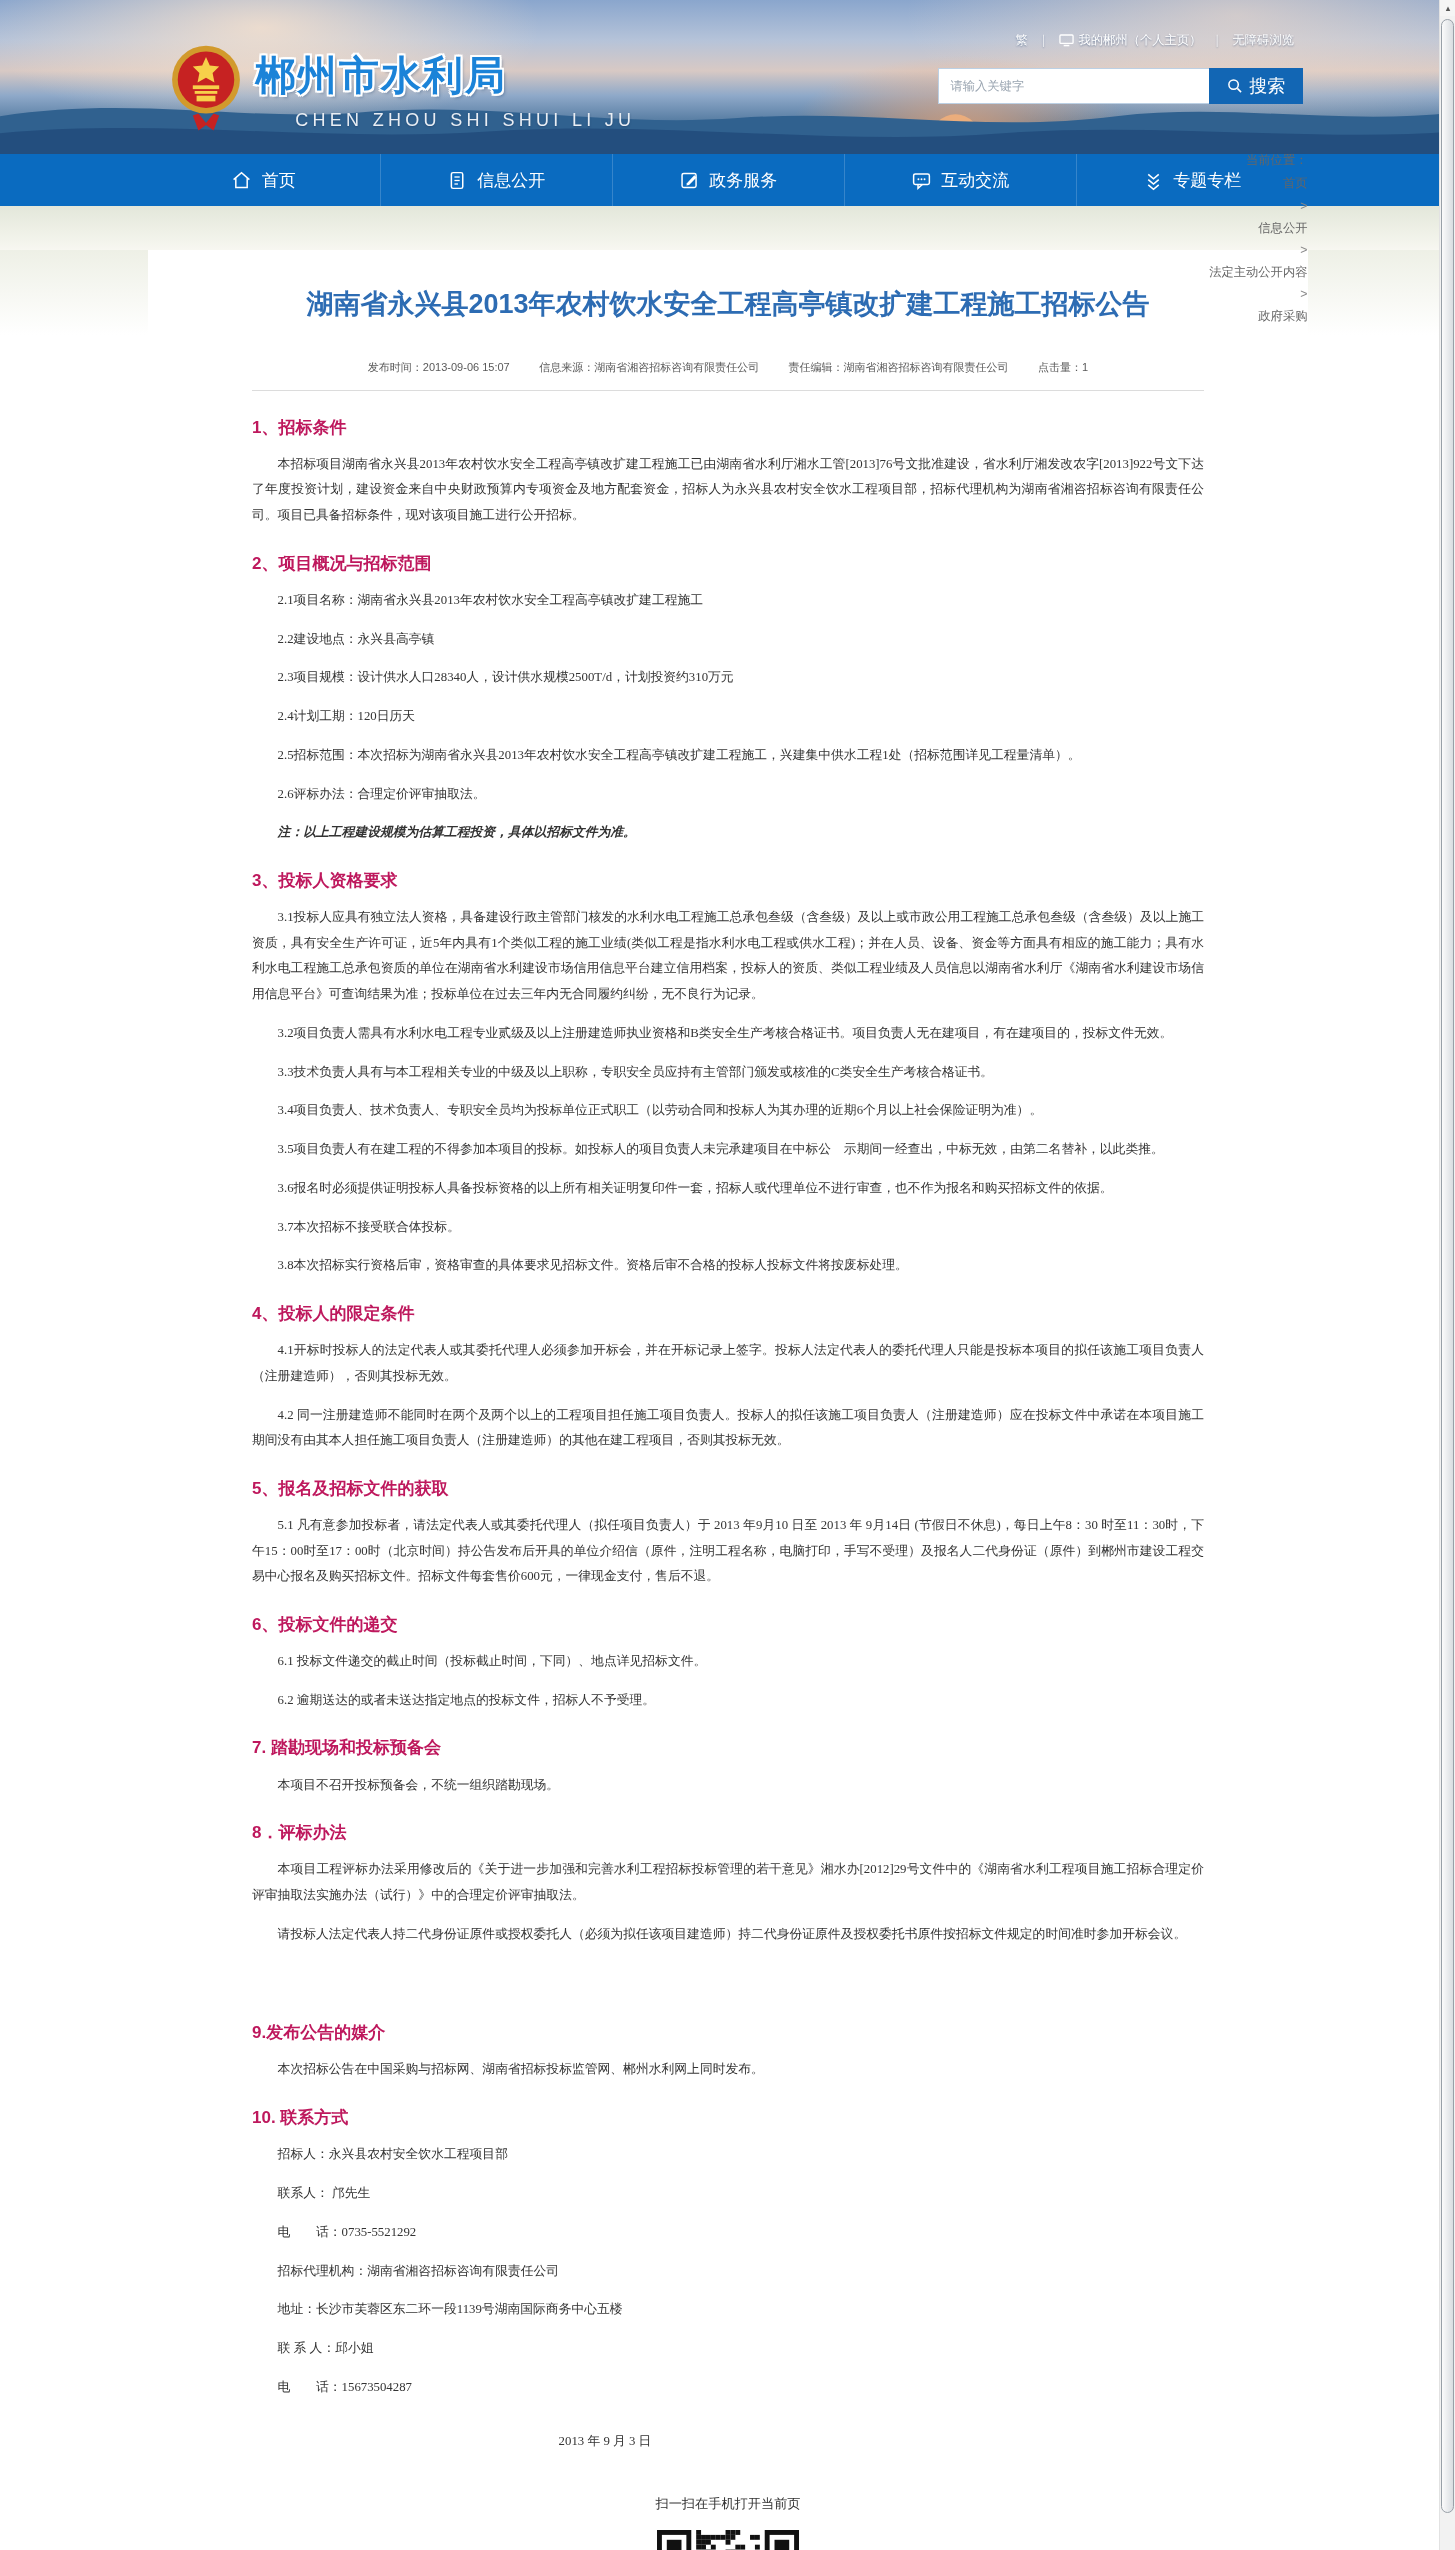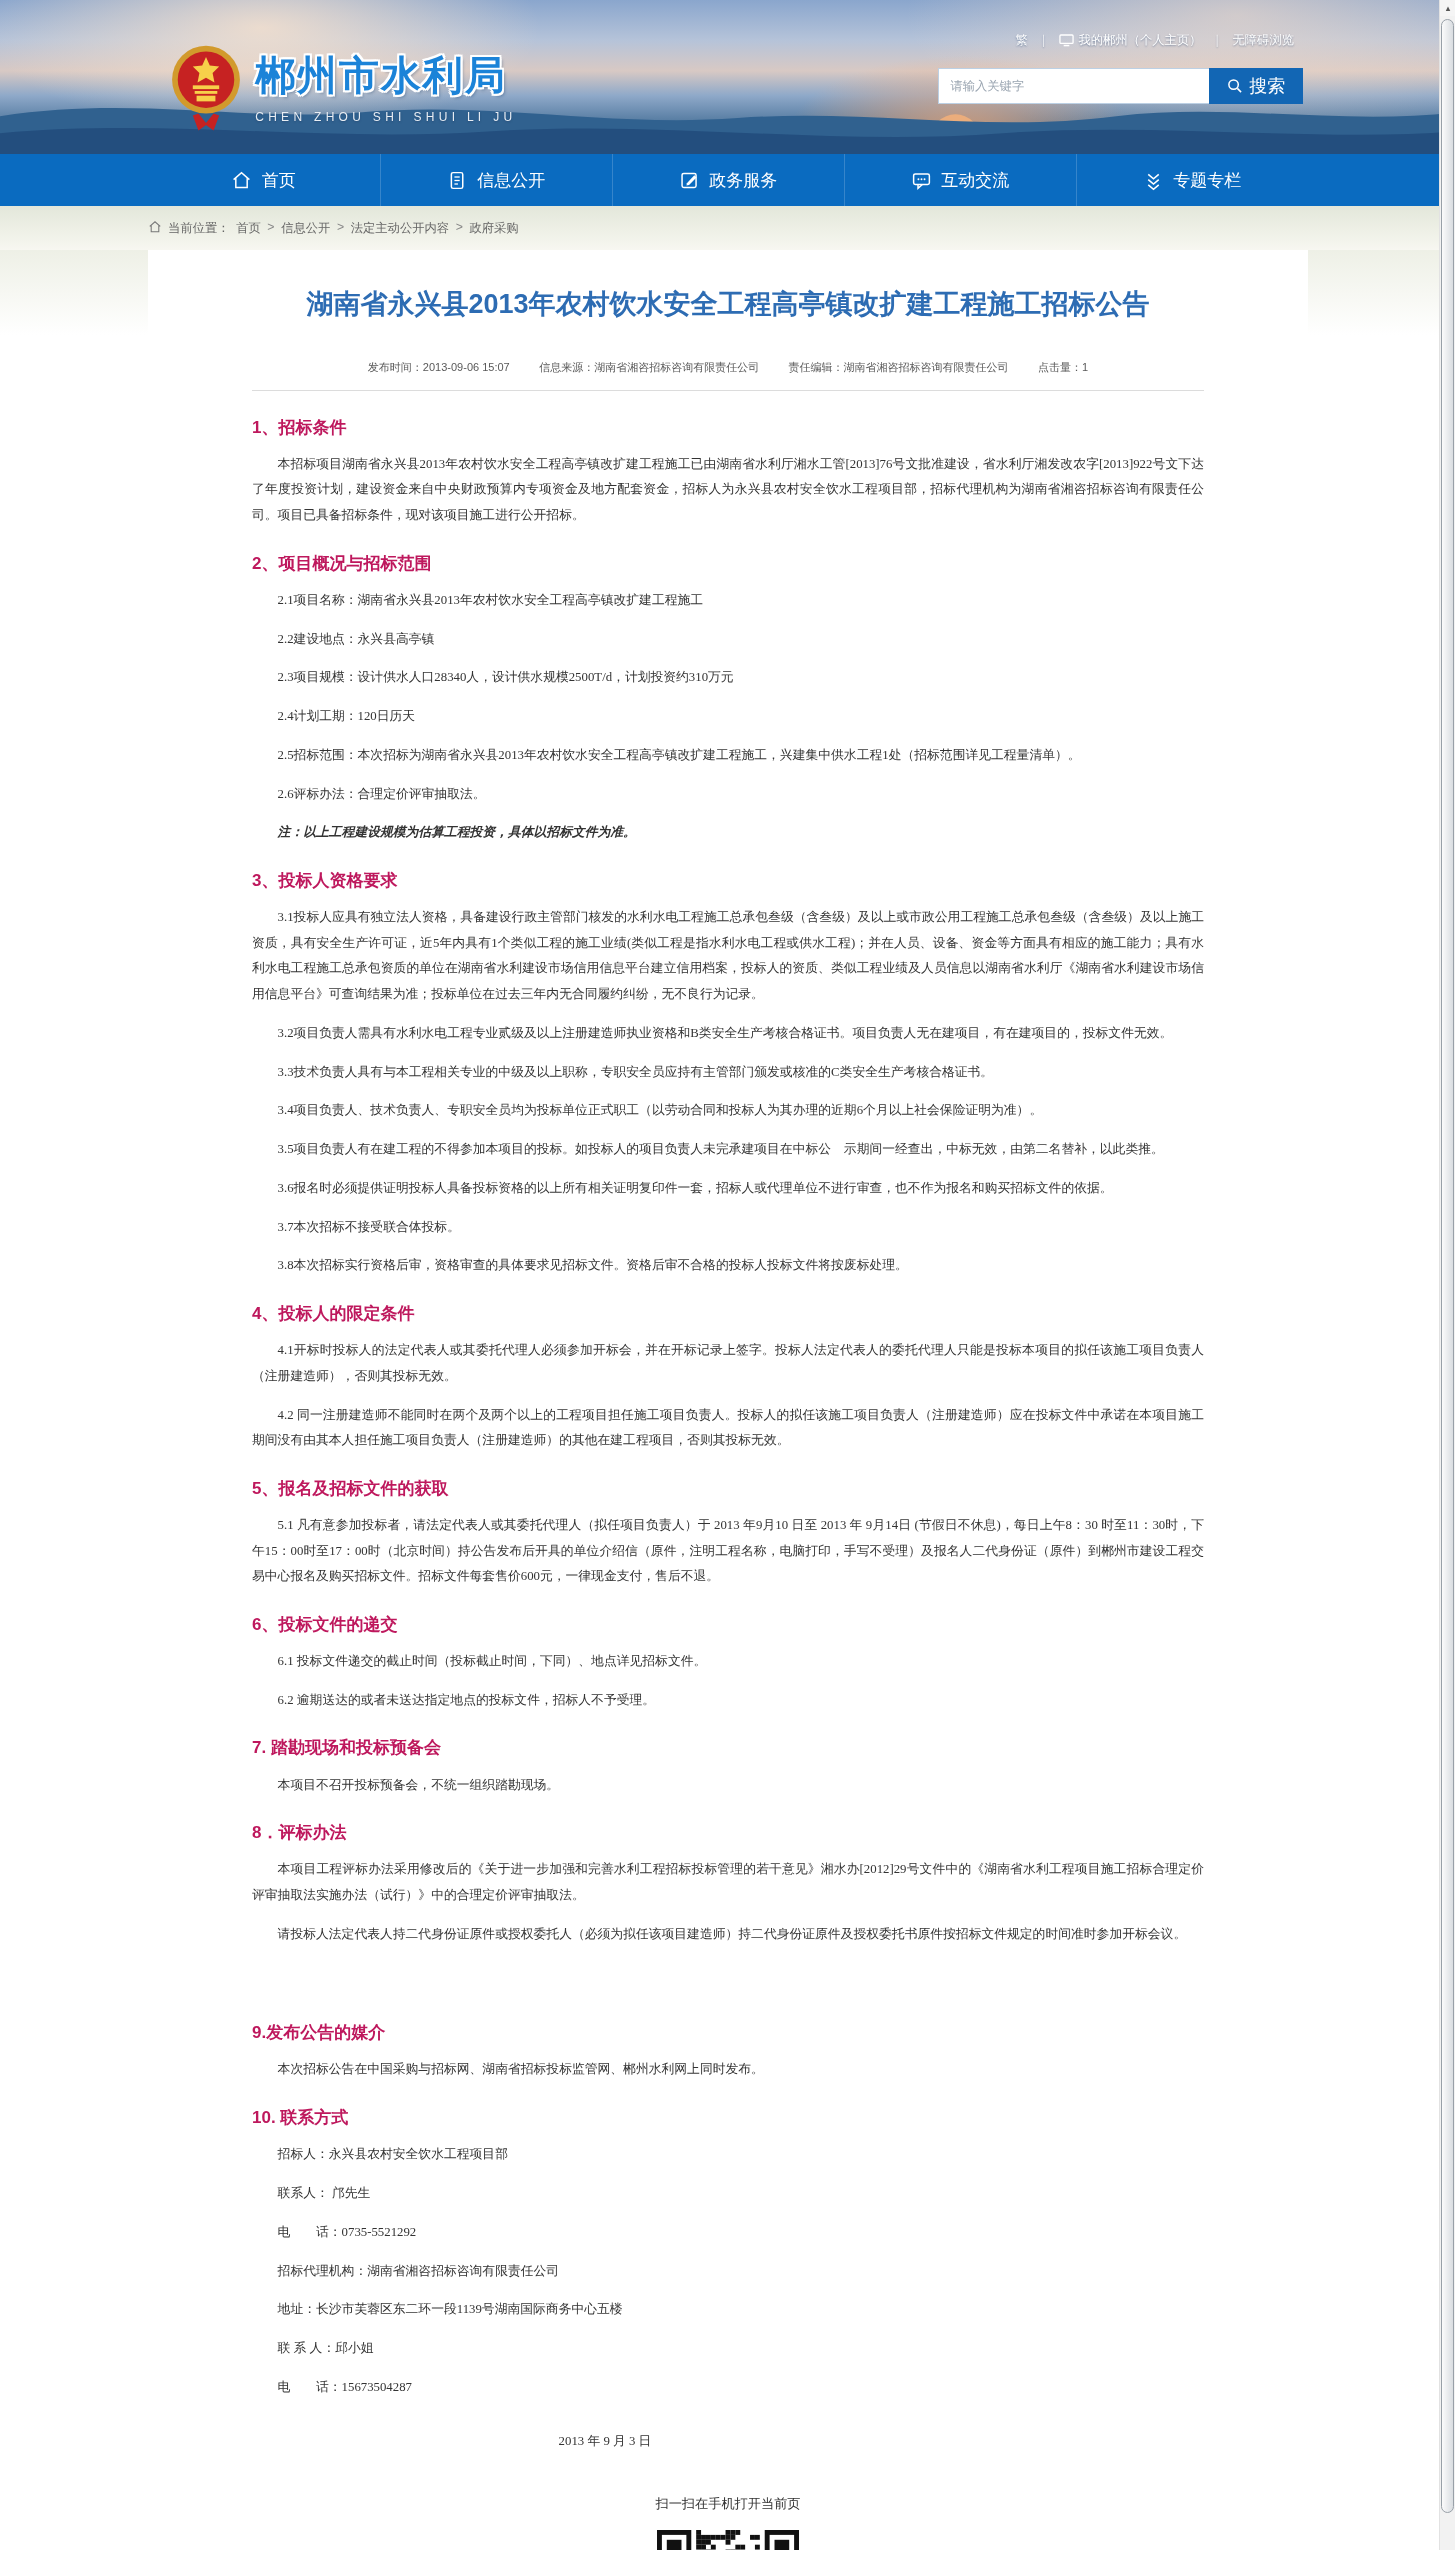--- a/index.html
+++ b/index.html
@@ -21,32 +21,32 @@
   .topbar a { color:#fff; text-decoration:none; display:inline-flex; align-items:center; gap:4.7px; cursor:pointer; }
   .searchbox { position:absolute; top:68px; right:152px; display:flex; height:45px; }
   .searchbox input { width:271px; height:36px; border:0.9px solid #bcd0e4; border-right:none; padding:0 11.4px; font-size:12.3px; color:#333; outline:none; }
   .searchbox input::placeholder { color:#9aa5b1; }
   .searchbox button { width:94px; height:36px; border:none; background:#1266b4; color:#fff; font-size:18px; display:flex; align-items:center; justify-content:center; gap:6.6px; cursor:pointer; }
   .brand { position:absolute; left:170px; top:42px; display:flex; align-items:flex-start; }
   .brand .emblem { width:72px; height:98px; }
   .brand .names { margin-left:13.2px; padding-top:5.7px; }
   .site-name { font-size:40px; font-weight:bold; color:#1b83d8; letter-spacing:1.9px;
     text-shadow:1.9px 0 0 #fff,-1.9px 0 0 #fff,0 1.9px 0 #fff,0 -1.9px 0 #fff,1.9px 1.9px 0 #fff,-1.9px -1.9px 0 #fff,1.9px -1.9px 0 #fff,-1.9px 1.9px 0 #fff,2.8px 2.8px 2.8px rgba(20,60,110,.35); }
-  .site-name-en { margin-top:7.6px; font-size:12px; color:#e9eef4; letter-spacing:4.3px; text-shadow:0 0.9px 1.9px rgba(30,60,100,.5); }
+  .site-name-en { margin-top:7.6px; font-size:18px; color:#e9eef4; letter-spacing:4.3px; text-shadow:0 0.9px 1.9px rgba(30,60,100,.5);margin-left:40px; }
 
   
   .mainnav { height:52px; background:#0a6bc0; display:flex; justify-content:center; }
   .mainnav .inner { width:1160px; display:flex; }
   .nav-item { width:20%; display:flex; align-items:center; justify-content:center; gap:9.5px; color:#fff; font-size:17px; cursor:pointer; border-left:0.9px solid rgba(255,255,255,.18); }
   .nav-item:first-child { border-left:none; }
   .nav-item svg { width:21px; height:21px; }
 
   
   .crumb-band { height:44px; background:linear-gradient(180deg,#e3e7da 0%,#eef0e6 55%,#f7f7f1 100%); display:flex; align-items:center; }
-  .crumb { width:1160px; margin:0 auto; display:flex; align-items:flex-start; gap:6.6px; font-size:12.3px; color:#666; }
+  .crumb { width:1160px; margin:0 auto; display:flex; align-items:flex-end; gap:6.6px; font-size:12.3px; color:#666;flex-direction:column; }
   .crumb a { color:#666; text-decoration:none; cursor:pointer; }
   .crumb .gt { color:#888; }
 
   
   .card-wrap { background:linear-gradient(180deg,#eef0e6 0,#ffffff 85px); padding:0 148px 91px; }
   .card { width:1160px; background:#fff; padding:0 104px; }
   .art-title { padding-top:36px; text-align:center; font-size:27px; font-weight:bold; color:#2d6cb3; font-family:"Liberation Sans","DejaVu Sans",sans-serif; }
   .art-meta { margin-top:38px; text-align:center; font-size:11px; color:#595959; padding-bottom:15px; border-bottom:0.9px solid #dcdcdc; }
   .art-meta span.pair { margin:0 13.2px; }
   .article { margin-top:24.6px; font-family:"Liberation Serif","DejaVu Serif",serif; color:#333; font-size:12.8px; }

